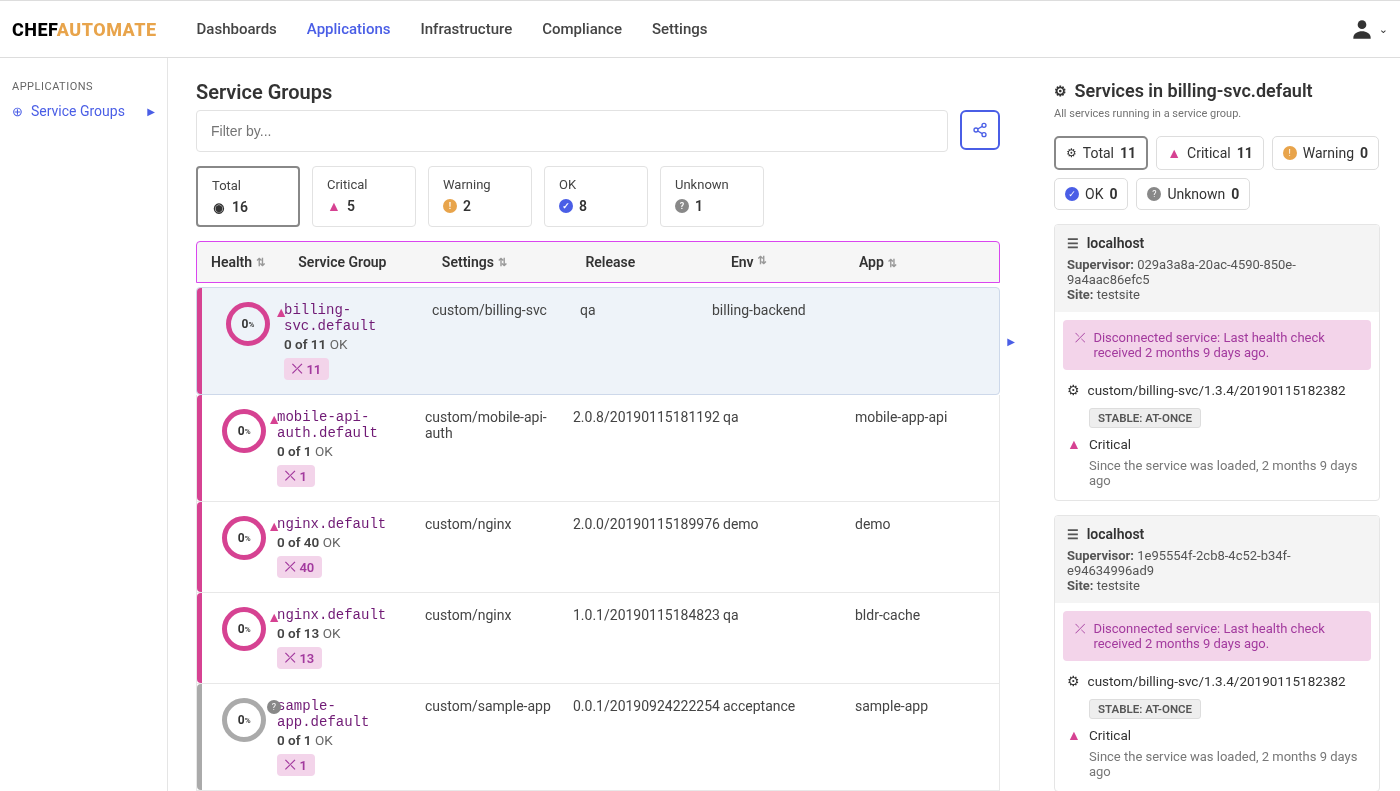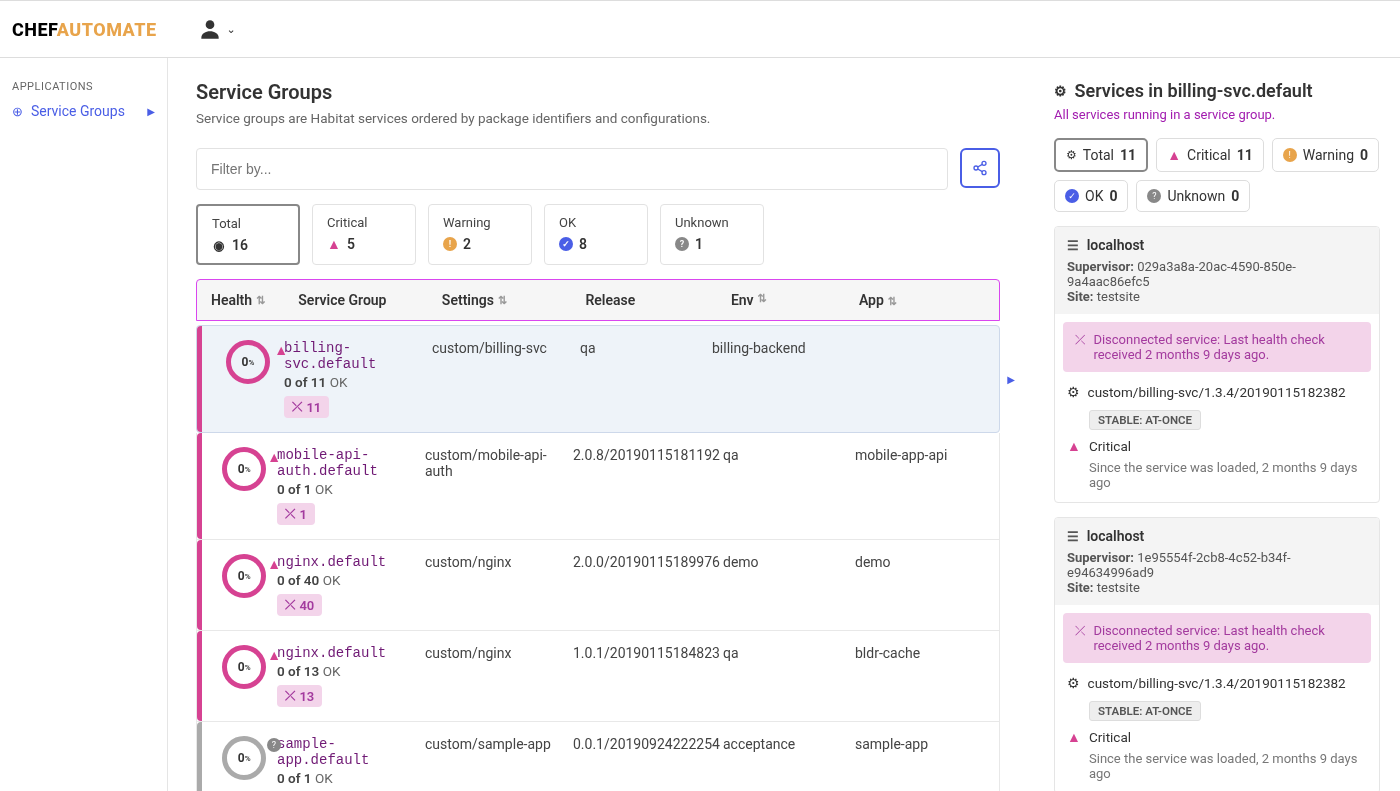--- a/index.html
+++ b/index.html
@@ -69,21 +69,21 @@
 .row-sg .of .ok{ font-weight:400; color:#666;}
 .disc-badge { display:inline-flex; align-items:center; gap:4px; background:#f3d4ea; color:#a33a9e; border-radius:4px; padding:3px 8px; font-weight:600; font-size:13px; margin-top:6px;}
 .disc-ico { font-size:13px;}
 .row-pkg { width:148px; color:#444; font-size:14px;}
 .row-rel { width:150px; color:#444; font-size:14px;}
 .row-env { width:132px; color:#444; font-size:14px;}
 .row-app { width:130px; color:#444; font-size:14px;}
 
 .detail-panel { width: 370px; padding: 22px 18px 22px 26px; border-left: 0px solid #eee;}
 .detail-title { display:flex; align-items:center; gap:8px; font-size:18px; font-weight:600; margin-bottom:6px;}
-.detail-subtitle { font-size:13px; color:#a21caf; margin-bottom:16px;}
+.detail-subtitle { font-size:11px; color:#737373; margin-bottom:16px;}
 .chip-row { display:flex; flex-wrap:wrap; gap:8px; margin-bottom:14px;}
 .chip { border:1px solid #ddd; border-radius:5px; padding:7px 10px; display:flex; align-items:center; gap:6px; font-size:14px; cursor:pointer; background:#fff;}
 .chip.active { border:2px solid #888; }
 .chip .cnt { font-weight:700;}
 .svc-card { border:1px solid #e5e5e5; border-radius:4px; margin-bottom:14px; overflow:hidden;}
 .svc-head { background:#f4f4f4; padding:10px 12px; font-size:13.5px;}
 .svc-head .host { display:flex; align-items:center; gap:8px; font-weight:600; margin-bottom:6px; font-size:14px;}
 .svc-head .meta { color:#555; font-size:13px;}
 .svc-head .meta b { font-weight:700;}
 .svc-banner { background:#f3d4ea; color:#a33a9e; padding:10px 12px; font-size:13px; display:flex; gap:8px; margin:8px; border-radius:4px;}
@@ -95,20 +95,27 @@
 .chess-ico { font-size:14px;}
 .list-ico { font-size:13px; color:#555;}
 </style>
 </head>
 <body>
 
 <div class="topbar">
   <div class="logo">
     <span class="chef">CHEF</span><span class="automate">AUTOMATE</span>
   </div>
+  <div class="nav">
+    <div class="nav-item">Dashboards</div>
+    <div class="nav-item active">Applications</div>
+    <div class="nav-item">Infrastructure</div>
+    <div class="nav-item">Compliance</div>
+    <div class="nav-item">Settings</div>
+  </div>
   <div class="user-menu">
     <svg class="user-icon" viewBox="0 0 24 24" fill="#333">
         <circle cx="12" cy="8" r="4"></circle>
         <path d="M4 20c0-4 4-6 8-6s8 2 8 6v1H4z"></path>
       </svg>
     <span style="font-size:11px;">⌄</span>
   </div>
 </div>
 
 <div class="main-layout">
@@ -117,21 +124,20 @@
     <div class="sidebar-section-label">APPLICATIONS</div>
     <div class="sidebar-item">
       <span class="sg-icon">⊕</span>
       <span>Service Groups</span>
       <span class="caret">▶</span>
     </div>
   </div>
 
   <div class="content">
     <div class="page-title">Service Groups</div>
-    <div class="page-subtitle">Service groups are Habitat services ordered by package identifiers and configurations.</div>
 
     <div class="filter-row">
       <input class="filter-input" placeholder="Filter by..." style="">
       <div class="share-btn">
         <svg width="16" height="16" viewBox="0 0 24 24" fill="none" stroke="#4a5ee6" stroke-width="2">
             <circle cx="18" cy="5" r="3"></circle>
             <circle cx="6" cy="12" r="3"></circle>
             <circle cx="18" cy="19" r="3"></circle>
             <line x1="8.5" y1="10.5" x2="15.5" y2="6.5"></line>
             <line x1="8.5" y1="13.5" x2="15.5" y2="17.5"></line>

